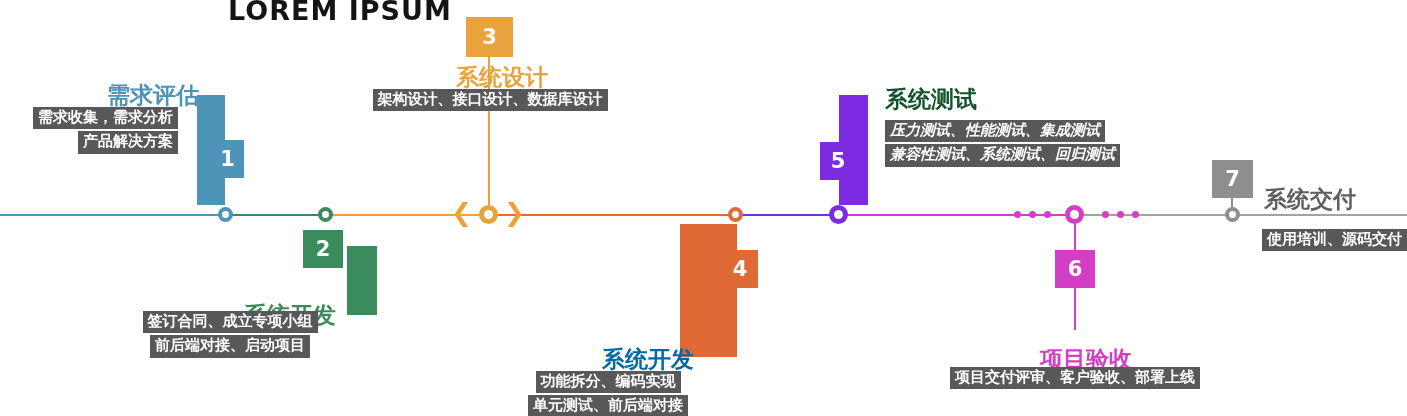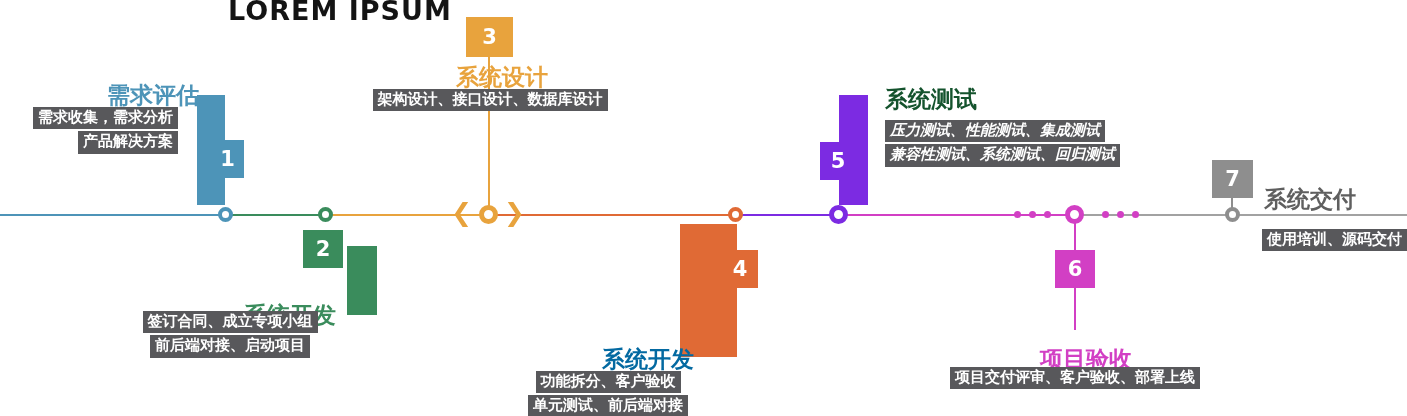--- a/index.html
+++ b/index.html
@@ -130,21 +130,21 @@
       <span class="dline">架构设计、接口设计、数据库设计</span><br>
     </div>
   </div>
 
   <div>
     <div class="abs s4-panel"></div>
     <div class="abs s4-tab tile">4</div>
     <div class="abs marker m4"></div>
     <div class="abs stitle t4">系统开发</div>
     <div class="abs desc d4">
-      <span class="dline">功能拆分、客户验收</span><br>
+      <span class="dline">功能拆分、编码实现</span><br>
       <span class="dline">单元测试、前后端对接</span>
     </div>
   </div>
 
   <div>
     <div class="abs s5-bar"></div>
     <div class="abs s5-tab tile">5</div>
     <div class="abs marker big m5"></div>
     <div class="abs stitle t5">系统测试</div>
     <div class="abs desc d5">

